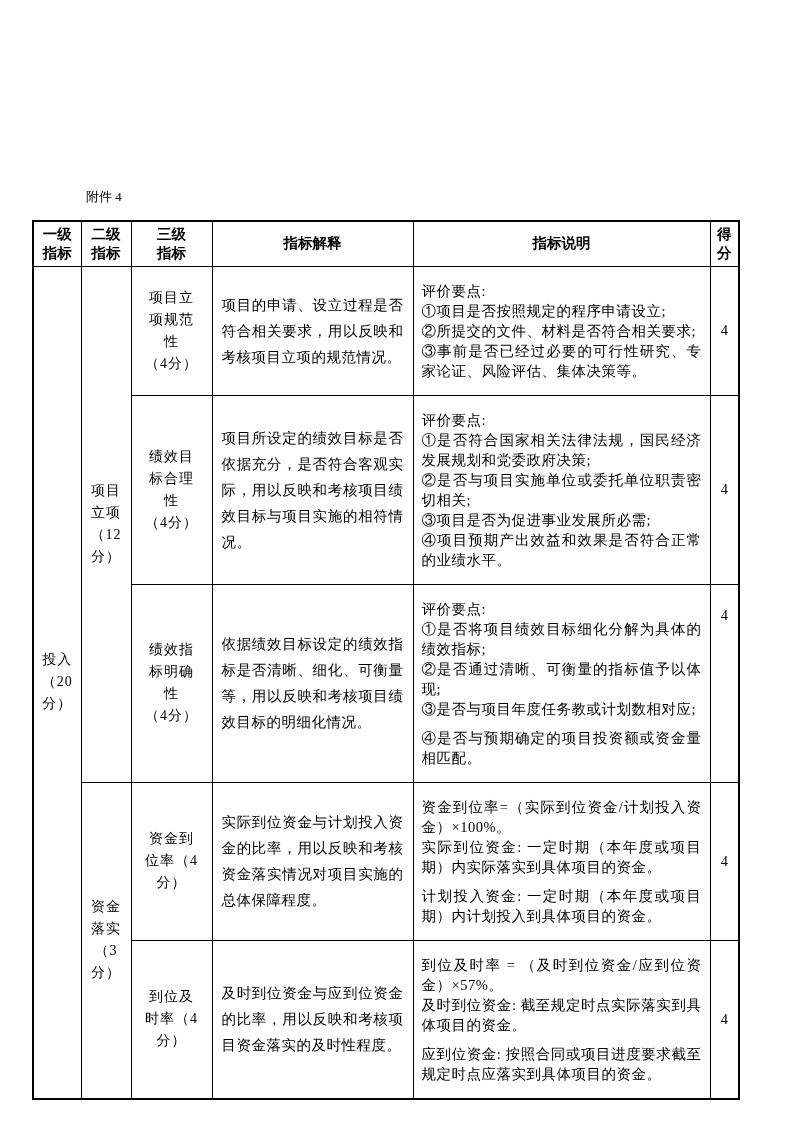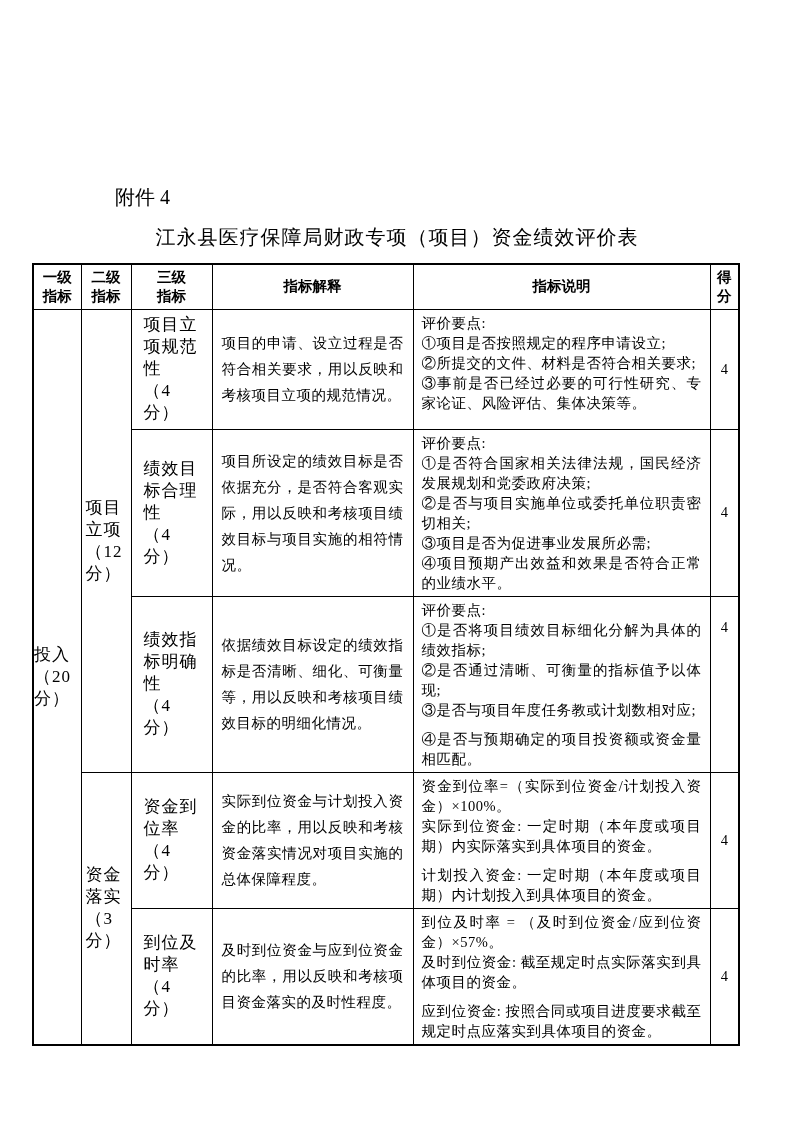--- a/index.html
+++ b/index.html
@@ -11,22 +11,22 @@
   }
   .page {
     position: relative;
     width: 793px;
     height: 1122px;
     background: #ffffff;
     overflow: hidden;
   }
   .attachment {
     padding-top: 186px;
-    margin-left: 115px;
-    font-size: 20px;
+    margin-left: 86px;
+    font-size: 13px;
     line-height: 22px;
   }
   .doc-title {
     width: 706px;
     margin: 15px 0 0 44px;
     text-align: center;
     font-size: 20px;
     letter-spacing: 1px;
     line-height: 28px;
   }
@@ -46,24 +46,24 @@
     font-weight: bold;
     font-size: 14.5px;
     line-height: 19px;
     text-align: center;
     vertical-align: middle;
     white-space: pre-line;
     height: 45px;
     padding: 2px 1px;
   }
   td.l1, td.l2, td.l3 {
-    text-align: left;
+    text-align: center;
     vertical-align: middle;
     white-space: pre-line;
-    font-size: 17px;
+    font-size: 14px;
     line-height: 22px;
     letter-spacing: 1px;
   }
   td.l1 { padding: 0 0; }
   td.l2 { padding: 0 4px; }
   td.l3 { padding: 0 12px; }
   td.explain {
     text-align: justify;
     text-justify: inter-character;
     vertical-align: middle;
@@ -72,21 +72,21 @@
     letter-spacing: 0.5px;
     padding: 0 9px;
   }
   td.desc {
     text-align: justify;
     text-justify: inter-character;
     vertical-align: top;
     font-size: 14.5px;
     line-height: 20px;
     letter-spacing: 0.5px;
-    padding: 3px 8px;
+    padding: 14px 8px;
   }
   .desc-p:empty { height: 9px; }
   td.score {
     text-align: center;
     vertical-align: middle;
     font-size: 14.5px;
   }
   tr.r0 { height: 120px; }
   tr.r1 { height: 157px; }
   tr.r2 { height: 170px; }
@@ -94,21 +94,20 @@
   tr.r4 { height: 125px; }
   tr.r2 td.score { vertical-align: top; padding-top: 22px; }
 </style>
 </head>
 <body>
 
 <div class="page">
 
   <div class="attachment">附件 4</div>
 
-  <div class="doc-title">江永县医疗保障局财政专项（项目）资金绩效评价表</div>
 
   <table class="eval">
     <colgroup>
       <col style="width:48px">
       <col style="width:50px">
       <col style="width:81px">
       <col style="width:201px">
       <col style="width:297px">
       <col style="width:29px">
     </colgroup>

